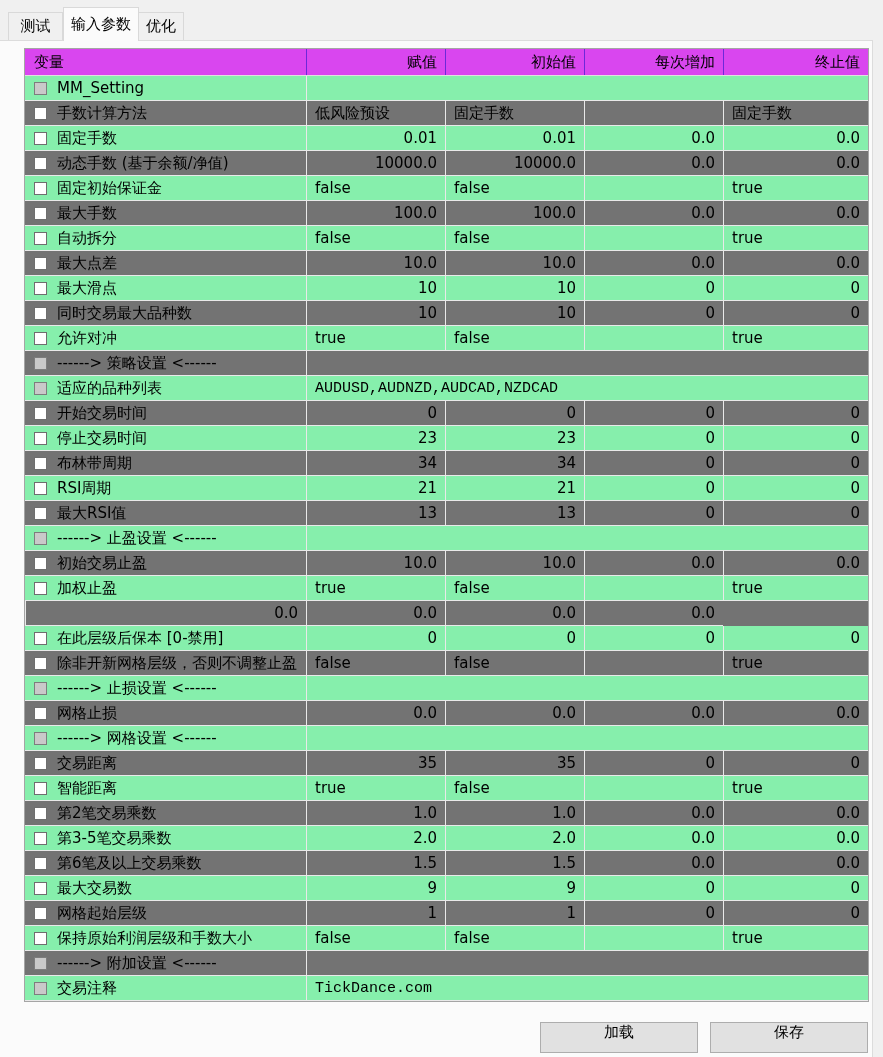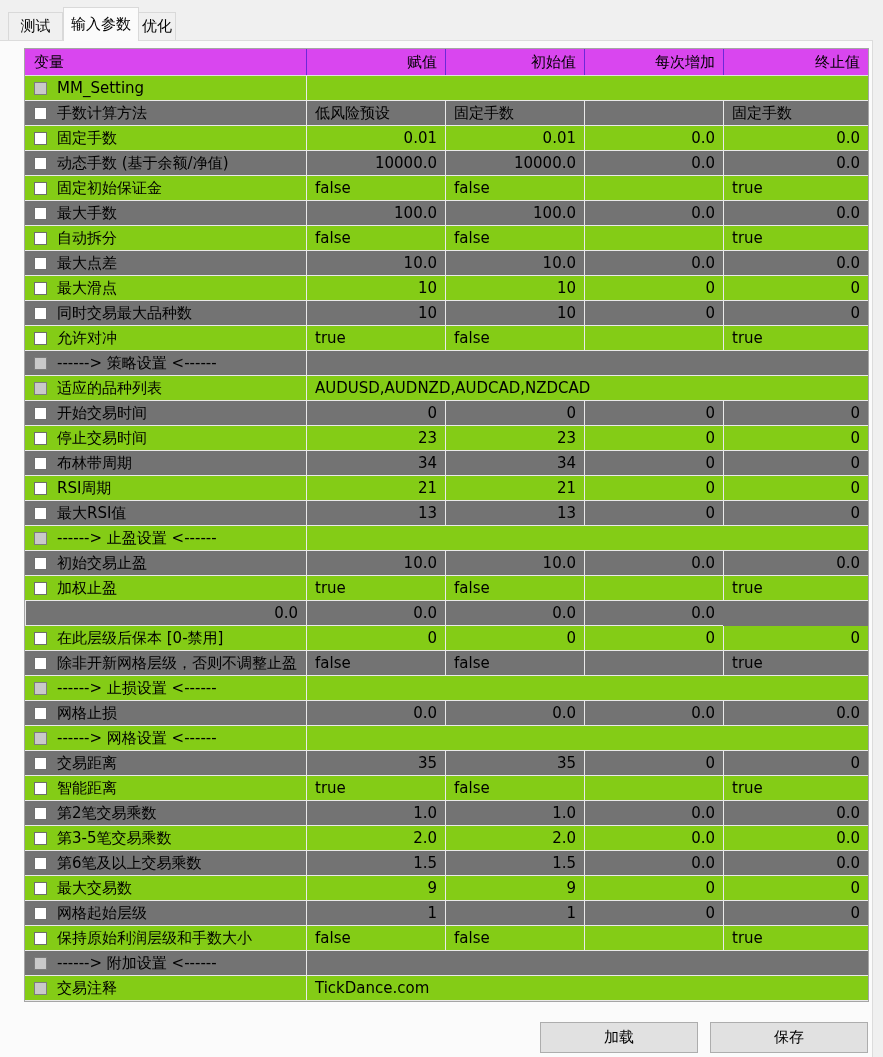--- a/index.html
+++ b/index.html
@@ -20,64 +20,64 @@
   .tab {
     position:absolute; display:flex; align-items:center; justify-content:center;
     border:1px solid #d9d9d9; border-bottom:none; background:#f0f0f0;
     top:12px; height:28px; z-index:2; cursor:default; white-space:nowrap;
   }
   .tab.active {
     top:7px; height:34px; background:#fbfbfb; z-index:3;
   }
   #tab-test  { left:8px;   width:55px; }
   #tab-input { left:63px;  width:76px; }
-  #tab-opt   { left:138px; width:38px; }
+  #tab-opt   { left:138px; width:46px; }
 
   
   .param-table {
     position:absolute; left:24px; top:48px; width:845px;
     background:#fff; border:1px solid #a5a5a5; z-index:4;
   }
   .thead {
     display:grid; grid-template-columns:281px 139px 139px 139px auto;
     height:27px; border-bottom:1px solid #e0e0e0; background:#d946ef;
   }
   .thead .hcell {
     display:flex; align-items:center; border-left:1px solid #6d28d9;
     padding:0 8px; justify-content:flex-end;
   }
   .thead .hcell:first-child { border-left:none; justify-content:flex-start; padding-left:9px; }
 
   .row {
     display:grid; grid-template-columns:281px 139px 139px 139px auto;
     height:25px; background:#737373;
   }
-  .row.alt { background:#84cc16; }
+  .row.alt { background:#86efac; }
   .cell {
     display:flex; align-items:center; padding:0 8px;
     border-left:1px solid #e9e9e9; border-bottom:1px solid #e9e9e9;
     overflow:hidden; white-space:nowrap;
   }
   .cell.num { justify-content:flex-end; }
   .cell.txt { justify-content:flex-start; }
-  .cell.span2to5 { grid-column:2/6; }
+  .cell.span2to5 { grid-column:2/6;font-family:Liberation Mono, monospace; }
   .namecell {
     display:flex; align-items:center; gap:10px; padding-left:9px;
     border-bottom:1px solid #e9e9e9; overflow:hidden; white-space:nowrap;
   }
   .checkbox {
     flex:0 0 auto; width:13px; height:13px;
     border:1px solid #6e6e6e; background:#fff;
   }
   .checkbox.gray { background:#c9c9c9; border-color:#7d7d7d; }
 
   
   .btn {
     position:absolute; top:1022px; width:158px; height:31px; z-index:4;
-    display:flex; align-items:center; justify-content:center;
+    display:flex; align-items:flex-start; justify-content:center;
     background:#e1e1e1; border:1px solid #adadad; cursor:default;
   }
   #btn-load { left:540px; }
   #btn-save { left:710px; }
 </style>
 </head>
 <body>
 
 <div class="tab-page"></div>
 

